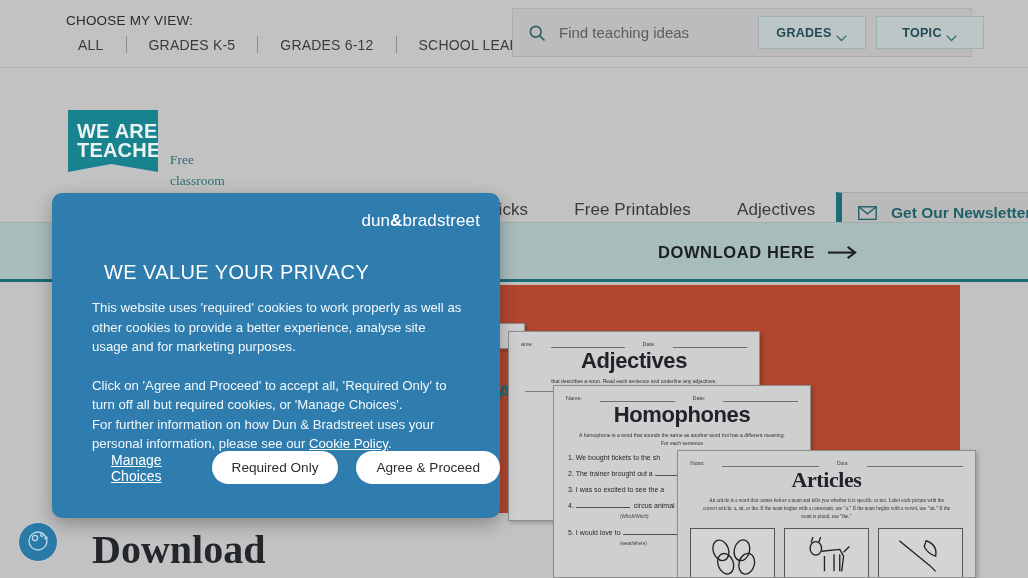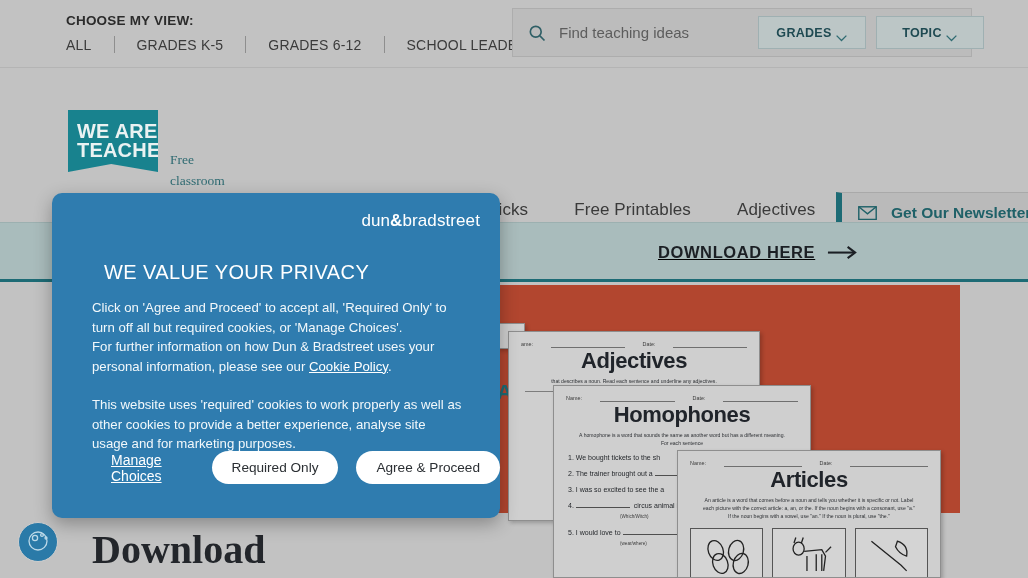--- a/index.html
+++ b/index.html
@@ -18,25 +18,25 @@
 
   
   .utility-bar {
     position: absolute; left: 0; top: 0;
     width: 1028px; height: 68px;
     background: #c2c2c2;
     border-bottom: 1px solid #b4b4b4;
   }
   .choose-label {
     position: absolute; left: 66px; top: 13px;
-    font-size: 13.5px; font-weight: bold; color: #2b2b2b;
+    font-size: 13.5px; font-weight: normal; color: #2b2b2b;
     letter-spacing: .2px;
   }
   .view-links {
-    position: absolute; left: 66px; top: 36px;
+    position: absolute; left: 78px; top: 36px;
     display: flex; align-items: center;
   }
   .view-links a {
     font-size: 14px; color: #3b3b3b; text-decoration: none;
     letter-spacing: .2px; white-space: nowrap;
   }
   .view-sep {
     display: inline-block; width: 1px; height: 17px;
     background: #8e8e8e; margin: 0 22px;
   }
@@ -130,21 +130,20 @@
   .promo-text {
     position: absolute; left: 250px; top: 18px;
     font-family: "Liberation Serif", serif;
     font-size: 21px; color: #20242a; white-space: nowrap;
   }
   .promo-heart { font-size: 16px; margin-left: 8px; }
   .promo-cta {
     position: absolute; left: 658px; top: 20px;
     display: flex; align-items: center; gap: 12px;
     cursor: pointer;
-    text-decoration: underline;
   }
   .promo-cta .cta-label {
     font-size: 16.5px; font-weight: bold; color: #1b1f24;
     letter-spacing: .6px; white-space: nowrap;
   }
   .arrow { width: 30px; height: 14px; color: #1b1f24; }
 
   
   .hero {
     position: absolute; left: 0; top: 285px;
@@ -178,21 +177,21 @@
     box-shadow: 2px 2px 4px rgba(0,0,0,.22);
     overflow: hidden;
     font-family: "Liberation Sans", sans-serif;
     color: #20242a;
   }
   .sheet-stub {
     left: 497px; top: 38px; width: 28px; height: 26px;
   }
   .sheet-adj { left: 508px; top: 46px; width: 252px; height: 190px; }
   .sheet-hom { left: 553px; top: 100px; width: 258px; height: 193px; }
-  .sheet-art { left: 677px; top: 165px; width: 264px; height: 128px; }
+  .sheet-art { left: 677px; top: 165px; width: 299px; height: 128px; font-family: Liberation Serif, serif; }
 
   .sheet-row {
     display: flex; gap: 18px;
     padding: 0 12px; margin-top: 9px;
     font-size: 5.4px; color: #3a3a3a;
   }
   .sheet-row .fld { flex: 1 1 auto; border-bottom: 1px solid #6f6f6f; height: 7px; }
   .sheet-h1 {
     text-align: center; font-weight: bold;
     font-size: 22px; letter-spacing: -.4px; 
@@ -464,25 +463,25 @@
       </svg>
     </span>
   </div>
 
   <div class="cookie-dialog">
     <div class="db-logo">
       <span>dun</span><span class="amp">&amp;</span><span>bradstreet</span>
     </div>
     <div class="cookie-title">WE VALUE YOUR PRIVACY</div>
     <div class="cookie-body">
+      <p>This website uses 'required' cookies to work properly as well as other cookies to provide a better experience, analyse site usage and for marketing purposes.</p>
       <p>
         <span>Click on 'Agree and Proceed' to accept all, 'Required Only' to turn off all but required cookies, or 'Manage Choices'.</span><br>
         <span>For further information on how Dun &amp; Bradstreet uses your personal information, please see our </span><a class="cookie-link" href="#">Cookie Policy</a><span>.</span>
       </p>
-      <p>This website uses 'required' cookies to work properly as well as other cookies to provide a better experience, analyse site usage and for marketing purposes.</p>
     </div>
     <div class="cookie-actions">
       <button class="btn-link">Manage Choices</button>
       <button class="btn-white btn-gap-left">Required Only</button>
       <button class="btn-white">Agree &amp; Proceed</button>
     </div>
   </div>
 
 </div>
 

